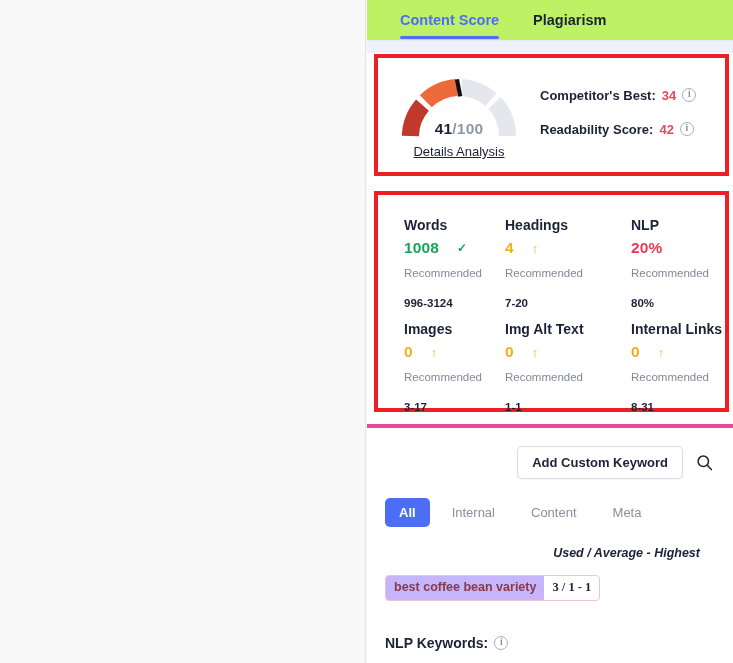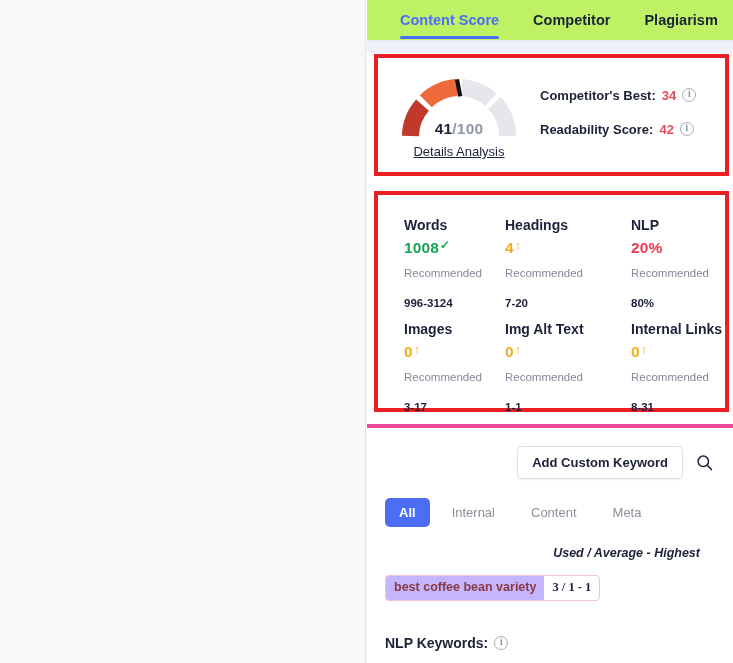--- a/index.html
+++ b/index.html
@@ -157,22 +157,22 @@
   .metric { }
   .metric-title {
     font-size: 14px;
     font-weight: bold;
     color: #1c2238;
     margin-bottom: 6px;
     white-space: nowrap;
   }
   .metric-value-line {
     display: flex;
-    align-items: flex-start;
-    gap: 1px;
+    align-items: center;
+    gap: 18px;
     margin-bottom: 9px;
   }
   .metric-value {
     font-size: 15.5px;
     font-weight: bold;
     letter-spacing: .1px;
   }
   .metric-value.good { color: #18a558; }
   .metric-value.warn { color: #f0ad1c; }
   .metric-value.bad  { color: #ea3b52; }
@@ -333,21 +333,20 @@
 <body>
 
 <div id="app">
 
   <div class="left-canvas"></div>
 
   <div class="panel">
 
     <div class="tabbar">
       <div class="tab active">Content Score</div>
-      <div class="tab">Competitor</div>
       <div class="tab">Plagiarism</div>
     </div>
     <div class="tab-underline-strip"></div>
 
     <div class="redbox" id="score-box">
       <div class="score-inner">
 
         <div class="gauge-wrap">
           <svg class="gauge-svg" width="138" height="80" viewBox="0 0 138 80">
 

